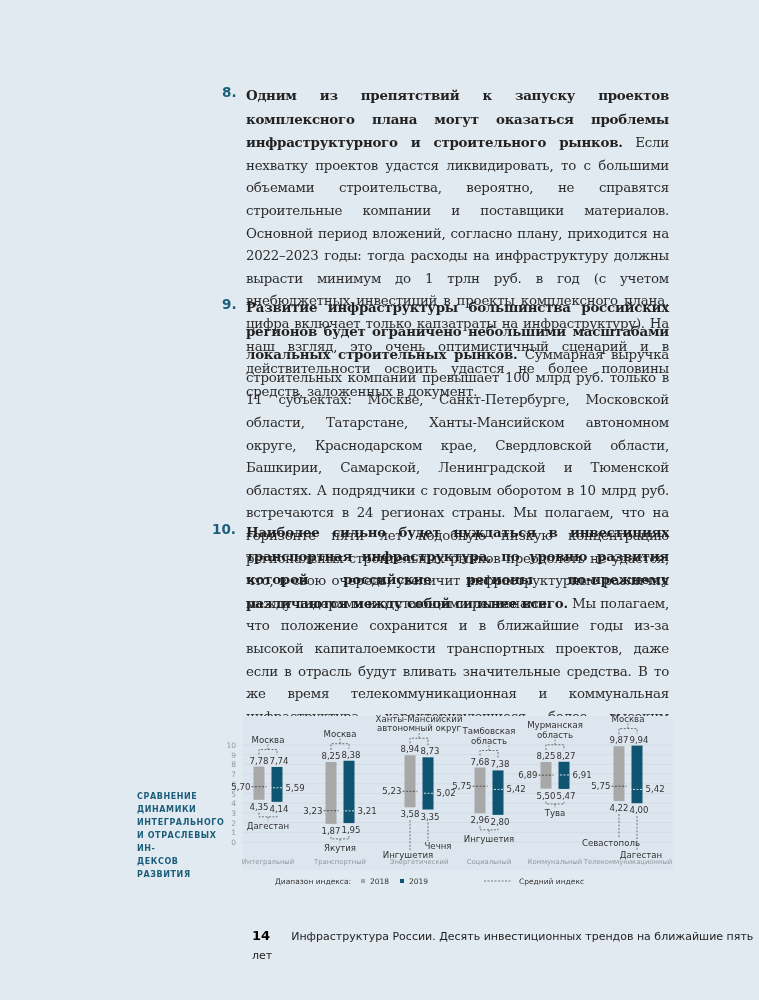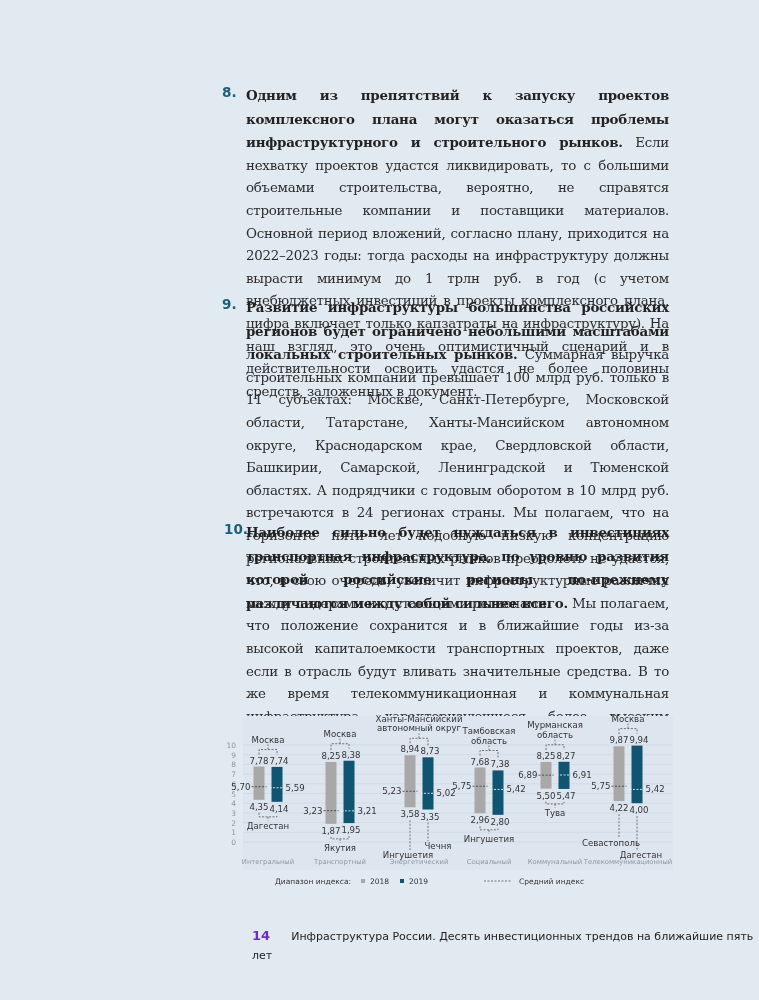--- a/index.html
+++ b/index.html
@@ -6,42 +6,49 @@
   body{width:759px;height:1000px;background:#e2eaf1;position:relative;overflow:hidden;font-family:"DejaVu Serif",serif;color:#2b2b2b;}
   .item{position:absolute;left:222px;width:447px;}
   .num{position:absolute;left:0;top:0;color:#1b5e7a;font-family:"DejaVu Sans",sans-serif;font-weight:bold;font-size:13.5px;}
   .para{margin-left:24px;font-size:13.4px;line-height:22.6px;text-align:justify;letter-spacing:-0.25px;}
   .para b{font-weight:bold;color:#222;}
   .sidebar{position:absolute;left:137px;top:790px;width:95px;font-family:"DejaVu Sans",sans-serif;font-size:8px;line-height:13px;letter-spacing:0.6px;}
   .sidebar .t{color:#1b5e7a;font-weight:bold;}
   .sidebar .s{color:#8c959c;}
   .chart{position:absolute;left:0;top:0;width:759px;height:1000px;}
   .footer{position:absolute;left:252px;top:925px;font-family:"DejaVu Sans",sans-serif;}
-  .footer .pg{font-weight:bold;font-size:13px;color:#6d28d9;margin-right:16px;}
+  .footer .pg{font-weight:bold;font-size:13px;color:#000000;margin-right:16px;}
   .footer .tt{font-size:11px;color:#222;}
 </style>
 </head>
 <body>
 
 <div class="item" style="top:84px;">
   <span class="num">8.</span>
   <div class="para"><b>Одним из препятствий к запуску проектов комплексного плана могут оказаться проблемы инфраструктурного и строительного рынков.</b><span> Если нехватку проектов удастся ликвидировать, то с большими объемами строительства, вероятно, не справятся строительные компании и поставщики материалов. Основной период вложений, согласно плану, приходится на 2022–2023 годы: тогда расходы на инфраструктуру должны вырасти минимум до 1 трлн руб. в год (с учетом внебюджетных инвестиций в проекты комплексного плана, цифра включает только капзатраты на инфраструктуру). На наш взгляд, это очень оптимистичный сценарий и в действительности освоить удастся не более половины средств, заложенных в документ.</span></div>
 </div>
 
 <div class="item" style="top:296px;">
   <span class="num">9.</span>
   <div class="para"><b>Развитие инфраструктуры большинства российских регионов будет ограничено небольшими масштабами локальных строительных рынков.</b><span> Суммарная выручка строительных компаний превышает 100 млрд руб. только в 11 субъектах: Москве, Санкт-Петербурге, Московской области, Татарстане, Ханты-Мансийском автономном округе, Краснодарском крае, Свердловской области, Башкирии, Самарской, Ленинградской и Тюменской областях. А подрядчики с годовым оборотом в 10 млрд руб. встречаются в 24 регионах страны. Мы полагаем, что на горизонте пяти лет подобную низкую концентрацию региональных строительных рынков преодолеть не удастся, что, в свою очередь, увеличит инфраструктурные различия между лидерами и отстающими регионами.</span></div>
 </div>
 
 <div class="item" style="top:521px;">
-  <span class="num" style="left:-10px;margin-left:12px;">10.</span>
+  <span class="num" style="left:-10px;">10.</span>
   <div class="para"><b>Наиболее сильно будет нуждаться в инвестициях транспортная инфраструктура, по уровню развития которой российские регионы по-прежнему различаются между собой сильнее всего.</b><span> Мы полагаем, что положение сохранится и в ближайшие годы из-за высокой капиталоемкости транспортных проектов, даже если в отрасль будут вливать значительные средства. В то же время телекоммуникационная и коммунальная инфраструктура, характеризующиеся более высоким уровнем развития в регионах, вряд ли ухудшат свои позиции из-за большего числа интересующихся частных инвесторов и кратно меньшей стоимости проектов.</span></div>
 </div>
 
 <div class="sidebar">
+  <div class="t">
+    <div>СРАВНЕНИЕ</div>
+    <div>ДИНАМИКИ</div>
+    <div>ИНТЕГРАЛЬНОГО</div>
+    <div>И ОТРАСЛЕВЫХ ИН-</div>
+    <div>ДЕКСОВ РАЗВИТИЯ</div>
+  </div>
 </div>
 
 <svg class="chart" id="chart" width="759" height="1000" xmlns="http://www.w3.org/2000/svg">
     <rect x="243" y="716" width="430" height="154" fill="#dde6ee"></rect>
     <line x1="243" x2="672" y1="842" y2="842" stroke="#cfd9e2" stroke-width="0.8"></line>
     <text x="236" y="845" text-anchor="end" font-size="7.5" fill="#8e979e" font-family="&quot;DejaVu Sans&quot;, sans-serif">0</text>
     <line x1="243" x2="672" y1="832.3" y2="832.3" stroke="#cfd9e2" stroke-width="0.8"></line>
     <text x="236" y="835.3" text-anchor="end" font-size="7.5" fill="#8e979e" font-family="&quot;DejaVu Sans&quot;, sans-serif">1</text>
     <line x1="243" x2="672" y1="822.6" y2="822.6" stroke="#cfd9e2" stroke-width="0.8"></line>
     <text x="236" y="825.6" text-anchor="end" font-size="7.5" fill="#8e979e" font-family="&quot;DejaVu Sans&quot;, sans-serif">2</text>

